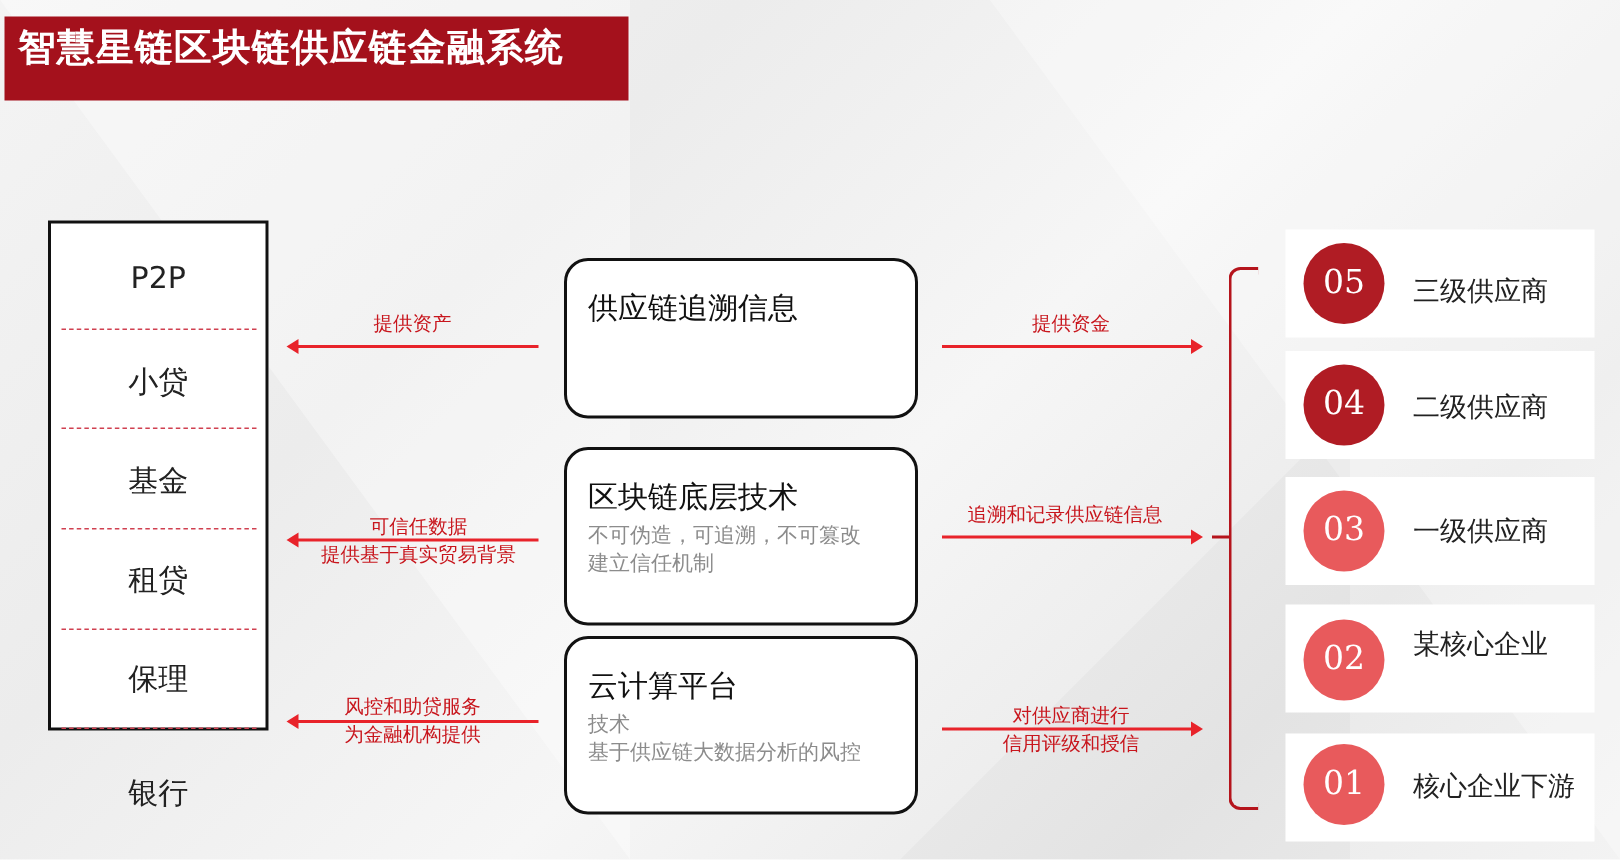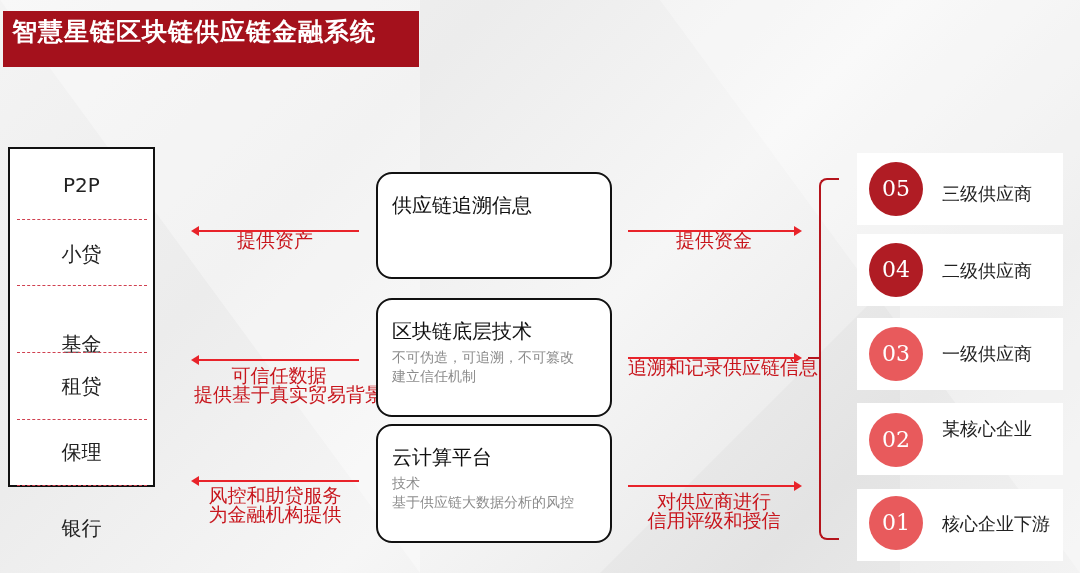--- a/index.html
+++ b/index.html
@@ -11,21 +11,21 @@
   }
   .facet { position: absolute; pointer-events: none; }
   .title-bar {
     position: absolute; left: 3px; top: 11px; width: 416px; height: 56px;
     background: #a4111c; color: #fff;
     font-size: 25px; font-weight: bold; line-height: 42px; padding-left: 9px;
     letter-spacing: 1px; white-space: nowrap;
   }
   
   .inst-box {
-    position: absolute; left: 8px; top: 147px; width: 147px; height: 340px;
+    position: absolute; left: 32px; top: 147px; width: 147px; height: 340px;
     background: #fff; border: 2px solid #111;
   }
   .inst-item {
     position: absolute; left: 0; width: 100%; text-align: center;
     font-size: 20px; color: #222;
   }
   .inst-sep {
     position: absolute; left: 7px; width: 130px; height: 0;
     border-top: 1.5px dashed #d04050;
   }
@@ -35,23 +35,22 @@
   }
   .arrow.left::before {
     content: ""; position: absolute; left: -6px; top: -4px;
     border-right: 8px solid #e8232a; border-top: 5px solid transparent; border-bottom: 5px solid transparent;
   }
   .arrow.right::after {
     content: ""; position: absolute; right: -6px; top: -4px;
     border-left: 8px solid #e8232a; border-top: 5px solid transparent; border-bottom: 5px solid transparent;
   }
   .arrow-label {
-    position: absolute; color: #c8161d; font-size: 19px; text-align: center; line-height: 19px;
+    position: absolute; color: #c8161d; font-size: 13px; text-align: center; line-height: 19px;
     white-space: nowrap;
-    margin-top: 24px;
   }
   
   .tech-box {
     position: absolute; left: 376px; width: 236px;
     background: #fff; border: 2.5px solid #111; border-radius: 16px;
     padding: 18px 0 0 14px;
   }
   .tech-title { font-size: 20px; color: #111; line-height: 26px; }
   .tech-desc { font-size: 14px; color: #8c8c8c; line-height: 19px; margin-top: 4px; padding-right: 6px; }
   
@@ -83,21 +82,21 @@
 <div class="facet" style="right:0;top:0;width:0;height:0;border-right:420px solid rgba(255,255,255,0.3);border-bottom:573px solid transparent;"></div>
 <div class="facet" style="left:600px;bottom:0;width:0;height:0;border-left:300px solid transparent;border-bottom:300px solid rgba(0,0,0,0.025);"></div>
 
 <div class="title-bar">智慧星链区块链供应链金融系统</div>
 
 <div class="inst-box">
   <div class="inst-item" style="top:24px;">P2P</div>
   <div class="inst-sep" style="top:70px;"></div>
   <div class="inst-item" style="top:92px;">小贷</div>
   <div class="inst-sep" style="top:136px;"></div>
-  <div class="inst-item" style="top:158px;margin-top:24px;">基金</div>
+  <div class="inst-item" style="top:158px;">基金</div>
   <div class="inst-sep" style="top:203px;"></div>
   <div class="inst-item" style="top:224px;">租贷</div>
   <div class="inst-sep" style="top:270px;"></div>
   <div class="inst-item" style="top:290px;">保理</div>
   <div class="inst-sep" style="top:336px;"></div>
   <div class="inst-item" style="top:366px;">银行</div>
 </div>
 
 <div class="arrow-label" style="left:200px;top:207px;width:150px;">
   <div>提供资产</div>

